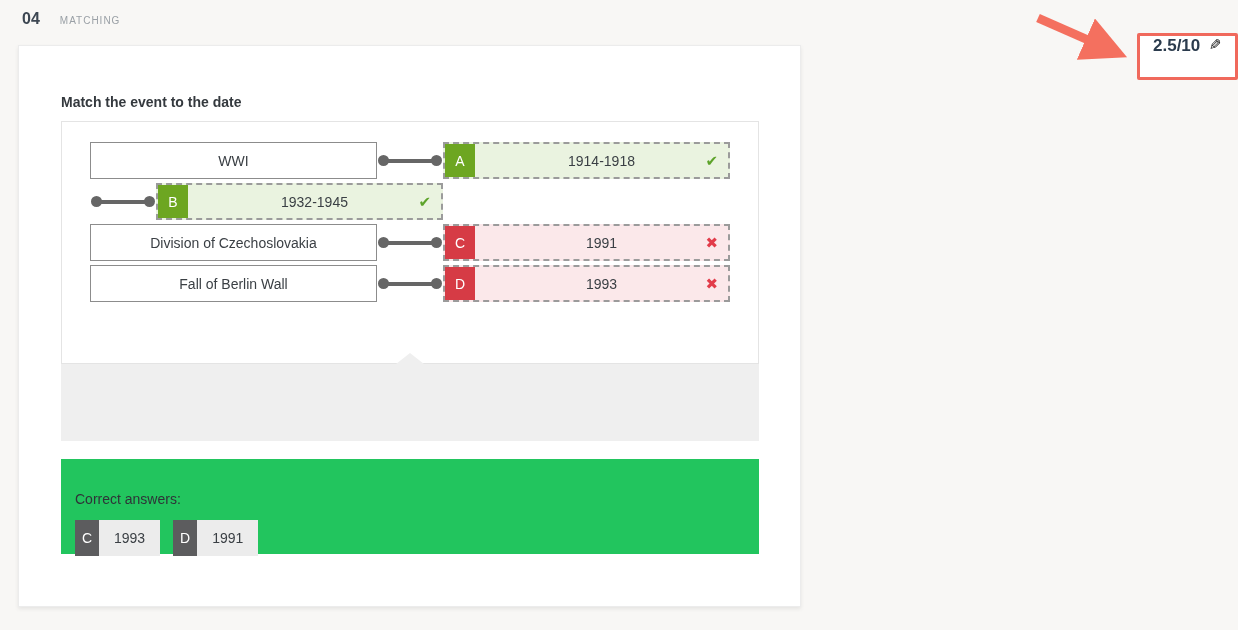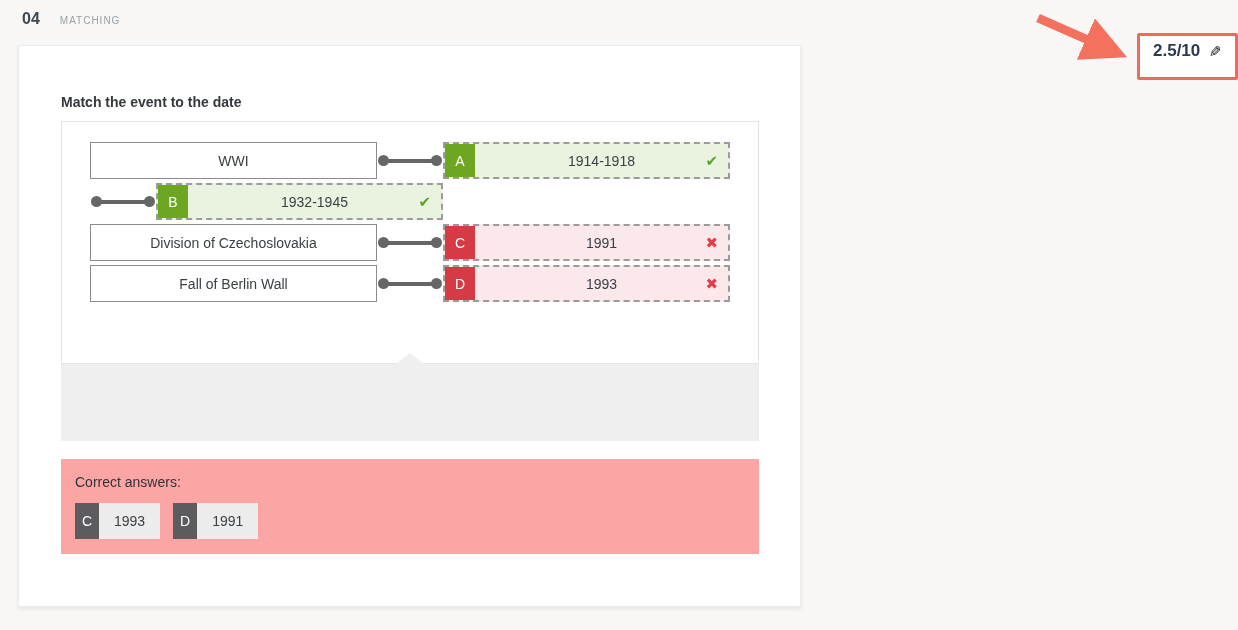--- a/index.html
+++ b/index.html
@@ -68,39 +68,39 @@
   .drop-zone { position: absolute; left: 42px; top: 318px; width: 698px; height: 77px; background: #efefef; }
   .tray-caret {
     position: absolute; left: 50%; top: -11px; margin-left: -14px; width: 0; height: 0;
     border-left: 14px solid transparent; border-right: 14px solid transparent;
     border-bottom: 11px solid #efefef;
   }
 
   
   .correct-answers {
     position: absolute; left: 42px; top: 413px; width: 698px; height: 95px;
-    background: #fca5a5; box-sizing: border-box; padding: 15px 14px;
+    background: #22c55e; box-sizing: border-box; padding: 32px 14px;
   }
   .ca-label { font-size: 14px; color: #2f3338; }
   .ca-chips { display: flex; gap: 13px; margin-top: 13px; }
   .ca-chip { display: flex; height: 36px; }
   .chip-letter {
     width: 24px; background: #5c5c5e; color: #fff; display: flex;
     align-items: center; justify-content: center; font-size: 14px;
   }
   .chip-value {
     background: #ececec; padding: 0 15px; display: flex; align-items: center;
     font-size: 14px; color: #3a3f44;
   }
 
   
   .score-badge {
     position: absolute; left: 1137px; top: 33px; height: 47px; box-sizing: border-box;
     border: 3px solid #f0695c; background: #fff; border-radius: 2px;
-    display: flex; align-items: flex-end; gap: 9px; padding: 16px 13px; cursor: pointer;
+    display: flex; align-items: flex-start; gap: 9px; padding: 0 13px; cursor: pointer;
   }
   .score-text { font-size: 17px; font-weight: bold; color: #2b3b4d; }
   .pencil { font-size: 15px; color: #111; transform: scaleX(-1); }
   .annotation-arrow { position: absolute; left: 1028px; top: 4px; }
 </style>
 </head>
 <body>
 
 <div class="page">
 

